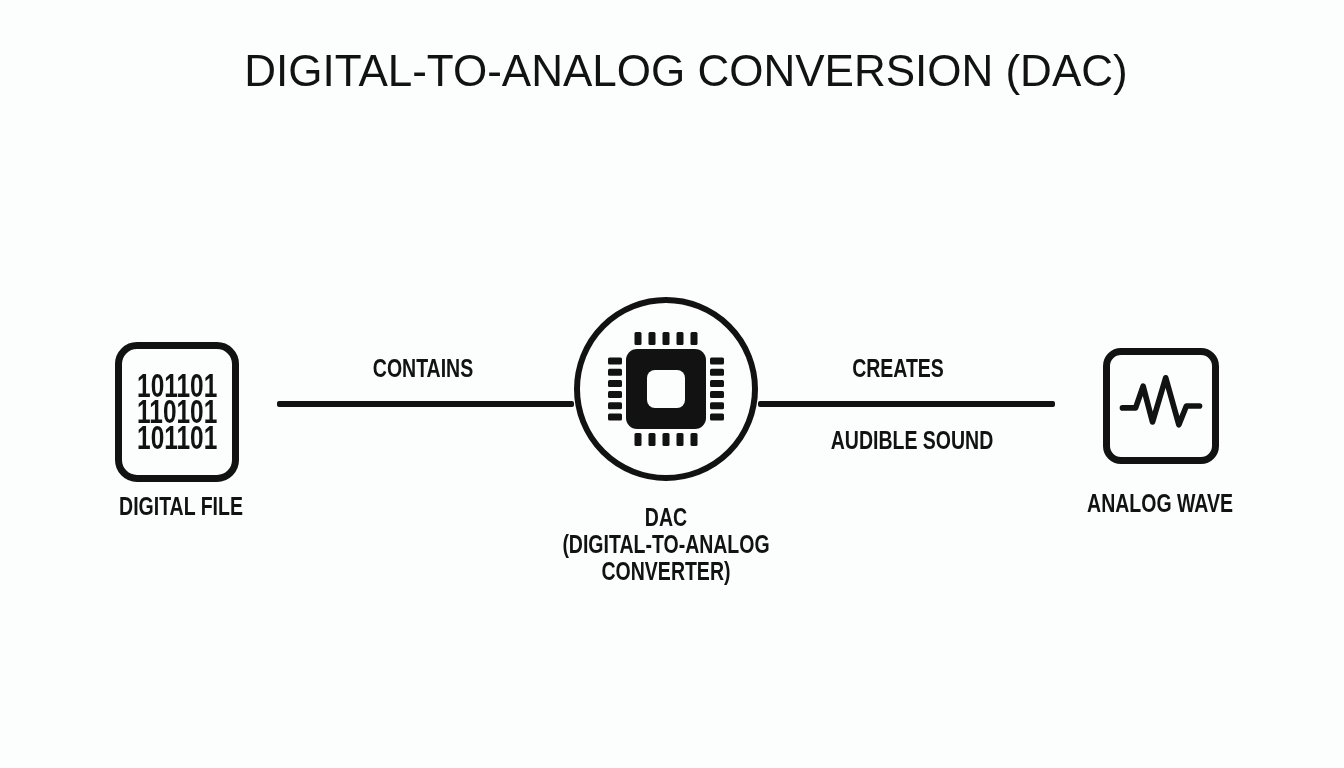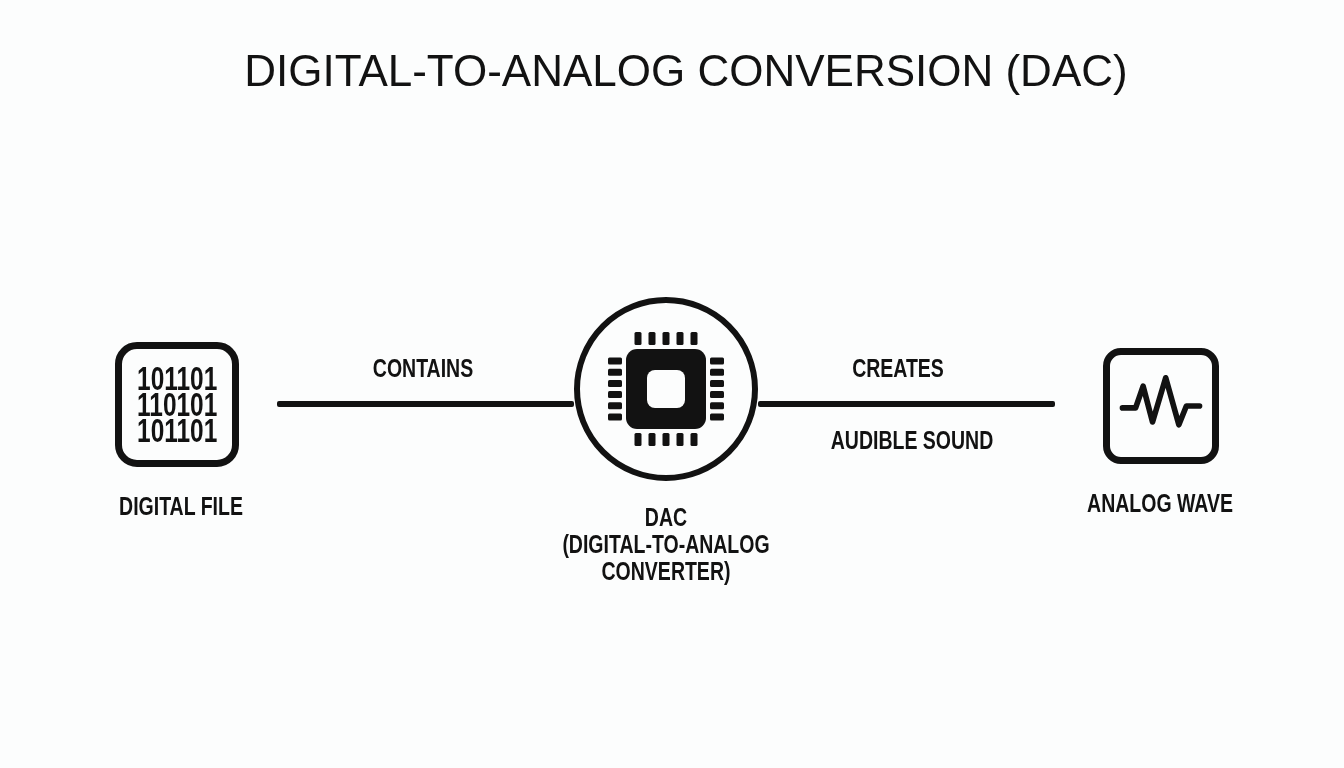--- a/index.html
+++ b/index.html
@@ -42,21 +42,21 @@
     background: var(--ink, #111);
     border-radius: 2px;
   }
   .conn-left  { left: 277px; top: 401px; width: 297px; }
   .conn-right { left: 758px; top: 401px; width: 297px; }
 
   
   .node-file {
     position: absolute;
     left: 115px; top: 342px;
-    width: 124px; height: 125px;
+    width: 124px; height: 140px;
     box-sizing: border-box;
     border: 7px solid var(--ink, #111);
     border-radius: 22px;
     display: flex; align-items: center; justify-content: center;
     background: transparent;
   }
   .binary {
     font-size: 33px; line-height: 26px;
     font-weight: bold;
     text-align: center;

